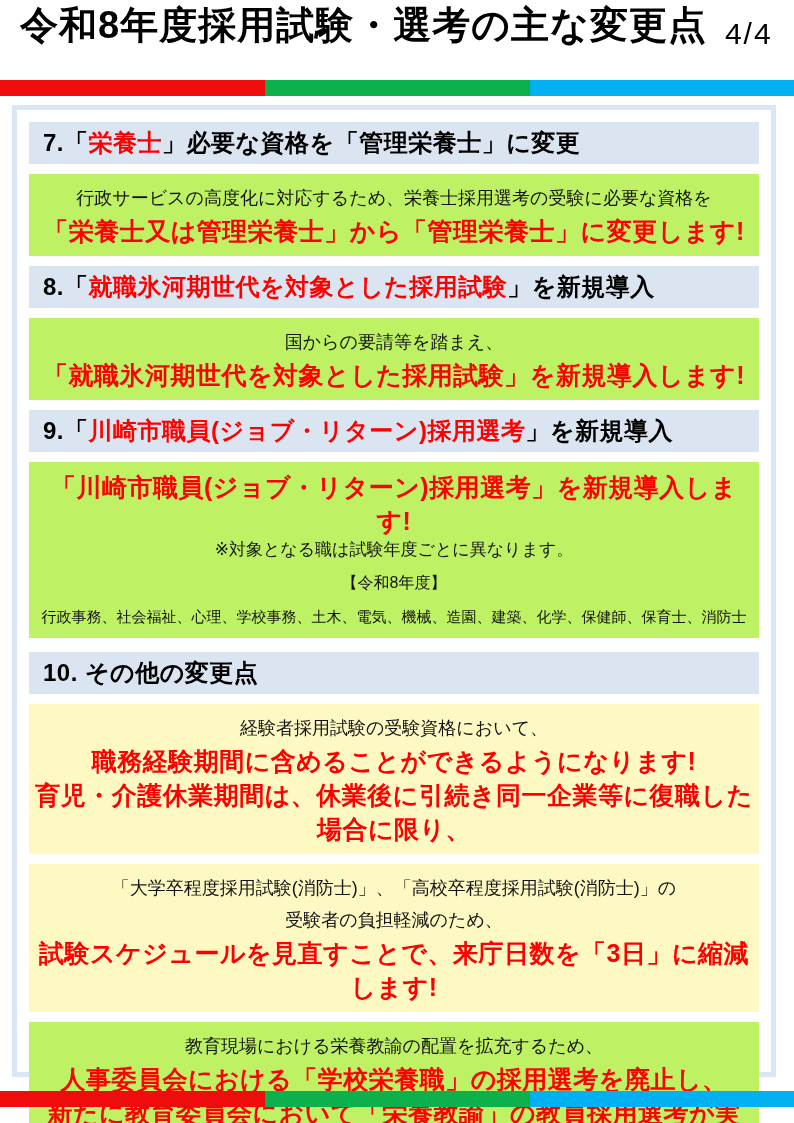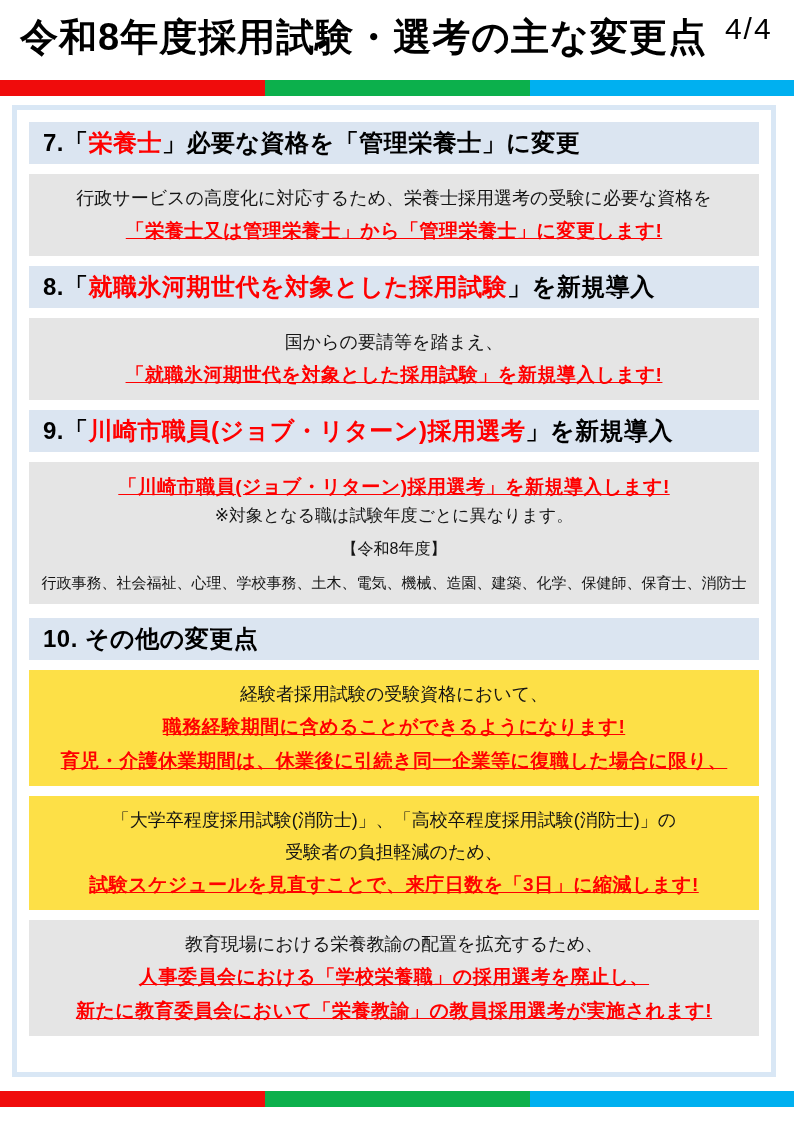--- a/index.html
+++ b/index.html
@@ -1,21 +1,21 @@
 <!DOCTYPE html>
 <html><head>
 <meta charset="utf-8">
 <style>
   html,body{margin:0;padding:0;background:#fff;}
   .page{
     position:relative;width:794px;height:1123px;overflow:hidden;background:#ffffff;
     font-family:"Liberation Sans","DejaVu Sans",sans-serif;
   }
   
-  .title-row{position:absolute;left:20px;top:12px;width:760px;display:flex;align-items:flex-start;}
+  .title-row{position:absolute;left:20px;top:0;width:760px;display:flex;align-items:flex-end;}
   .doc-title{font-size:38px;font-weight:800;color:#000;letter-spacing:1px;white-space:nowrap;}
   .page-num{font-size:30px;font-weight:400;color:#000;margin-left:18px;letter-spacing:2px;}
   
   .tricolor{position:absolute;left:0;width:794px;height:16px;display:flex;}
   .tricolor.top{top:80px;}
   .tricolor.bottom{top:1091px;}
   .seg{height:100%;}
   .seg.red{width:265px;background:#f00c0c;}
   .seg.green{width:265px;background:#0cb04c;}
   .seg.blue{flex:1;background:#00b0f0;}
@@ -27,24 +27,24 @@
   }
   .sec-head{
     flex:none;background:#dbe5f1;height:42px;display:flex;align-items:center;
     padding-left:14px;font-size:24px;font-weight:700;color:#000;letter-spacing:0.5px;
   }
   .sec-head .hl{color:#ff0000;}
   .sec-body{
     flex:none;display:flex;flex-direction:column;justify-content:center;
     text-align:center;padding:8px 6px;
   }
-  .sec-body.green{background:#e5e5e5;}
-  .sec-body.peach{background:#fde047;text-align:center;}
+  .sec-body.green{background:#bef264;}
+  .sec-body.peach{background:#fef9c3;text-align:center;}
   .line-black{font-size:18px;color:#141414;line-height:32px;margin:0;}
-  .line-red{font-size:19px;color:#ff0000;font-weight:700;line-height:34px;margin:0;letter-spacing:0.5px;text-decoration:underline;}
+  .line-red{font-size:25px;color:#ff0000;font-weight:700;line-height:34px;margin:0;letter-spacing:0.5px;}
   .line-note{font-size:17px;color:#141414;line-height:24px;margin:0;}
   .line-bracket{font-size:16px;color:#141414;line-height:26px;margin:8px;}
   .line-list{font-size:15px;color:#141414;line-height:26px;margin:0;white-space:nowrap;}
   .gap{flex:none;height:10px;}
   .gap-lg{flex:none;height:14px;}
 </style>
 </head>
 <body>
 
 <div class="page">

